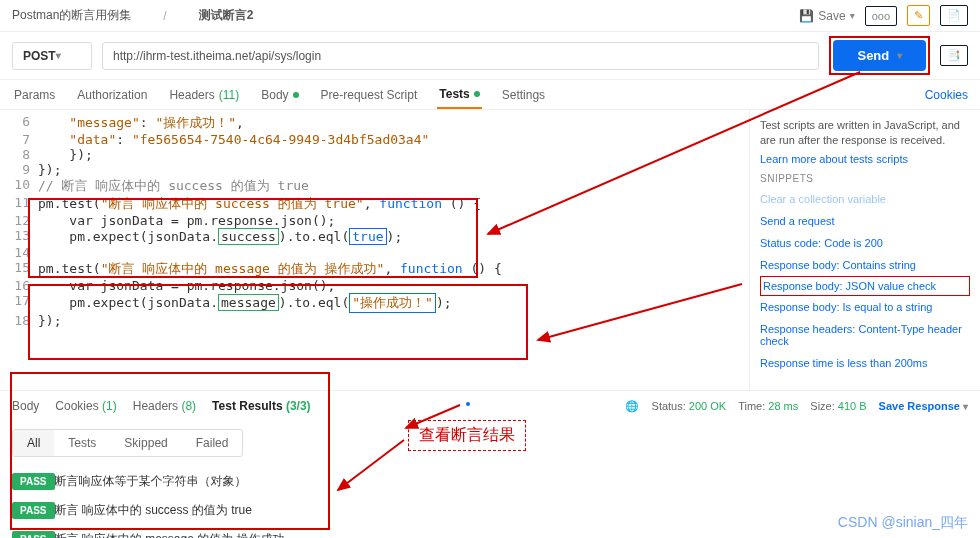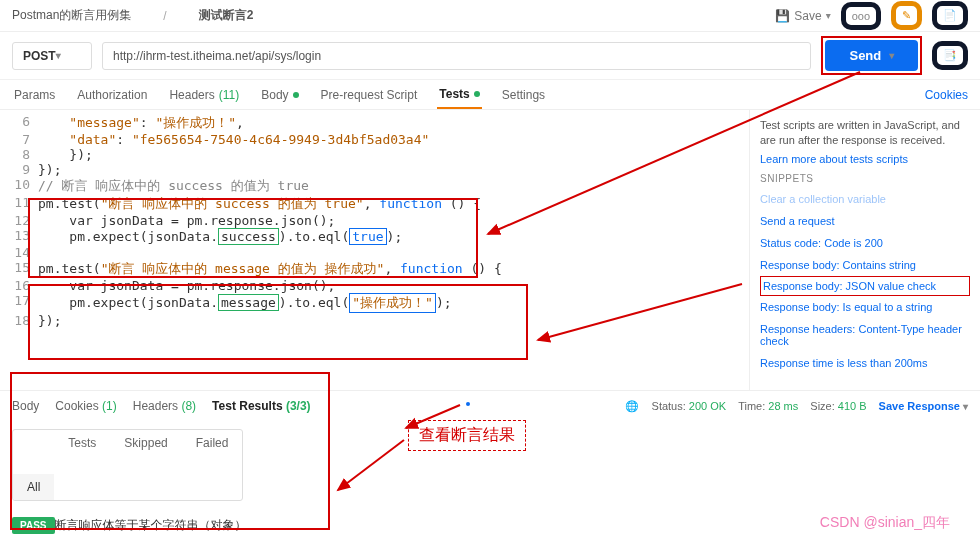--- a/index.html
+++ b/index.html
@@ -3,21 +3,21 @@
 <meta charset="utf-8">
 <style>
 * { box-sizing: border-box; margin: 0; padding: 0; }
 body { font-family: -apple-system, "Segoe UI", sans-serif; font-size: 12px; color: #333; background: #fff; width: 980px; height: 538px; position: relative; overflow: hidden; }
 .topbar { display: flex; align-items: center; padding: 6px 12px; border-bottom: 1px solid #eee; height: 32px; gap: 28px; }
 .crumb { color: #555; font-size: 12px; }
 .crumb-sep { margin: 0 4px; color: #aaa; }
 .spacer { flex: 1; }
 .topicons { display: flex; gap: 10px; align-items: center; }
 .saveg { display:flex; align-items:center; gap:4px; color:#777; font-size:12px;}
-.ibtn { border:5px solid #0f172a; border-radius:10px; padding:3px 6px; color:#888; font-size:11px; }
+.ibtn { border:1px solid #0f172a; border-radius:2px; padding:3px 6px; color:#888; font-size:11px; }
 .ibtn.o { color:#e68a00; border-color:#e68a00;}
 .reqrow { display:flex; align-items:center; padding:8px 12px; gap:10px; border-bottom:1px solid #f0f0f0; height:48px;}
 .method { display:flex; align-items:center; border:1px solid #ddd; border-radius:3px; padding:6px 10px; width:80px; font-weight:600; color:#333;}
 .chev { color:#888; font-size:10px;}
 .url { flex:1; border:1px solid #ddd; border-radius:3px; padding:6px 10px; color:#555; font-size:12px;}
 .sendwrap { border:2px solid #d40000; padding:2px;}
 .send { background:#0b6cf0; color:#fff; border:none; padding:8px 24px; border-radius:4px; font-weight:600; display:flex; align-items:center; gap:8px; font-size:13px;}
 .tabs { display:flex; gap:18px; padding:0 12px; border-bottom:1px solid #eee; height:30px; align-items:center; font-size:12px; color:#666;}
 .tab { padding:6px 2px; cursor:pointer; display:flex; align-items:center; gap:4px;}
 .tab.active { color:#222; border-bottom:2px solid #f07800; font-weight:600;}
@@ -44,26 +44,26 @@
 .rsp { border-top:1px solid #eee;}
 .rsptabs { display:flex; align-items:center; gap:16px; padding:8px 12px; font-size:12px; color:#666;}
 .rsptabs .tab2 { cursor:pointer;}
 .rsptabs .active2 { color:#222; font-weight:600;}
 .rspmeta { margin-left:auto; display:flex; gap:12px; color:#666; font-size:11px;}
 .rspmeta .g { color:#27ae60;}
 .saver { color:#0b6cf0; font-weight:600;}
 .results { padding:8px 12px; position:relative;}
 .filter { display:inline-flex; border:1px solid #ddd; border-radius:3px; overflow:hidden; margin-bottom:10px;}
 .filter span { padding:6px 14px; font-size:12px; color:#666; cursor:pointer;}
-.filter span.on { background:#f5f5f5; color:#333;margin-top:44px;}
+.filter span.on { background:#f5f5f5; color:#333;}
 .passrow { display:flex; align-items:center; padding:6px 0; font-size:12px;}
 .pass { background:#27ae60; color:#fff; font-size:10px; font-weight:600; padding:3px 8px; border-radius:2px;}
 .annot { position:absolute; border:1px dashed #d40000; color:#d40000; font-size:16px; padding:4px 10px; font-family: "KaiTi", serif;}
 svg.ov { position:absolute; top:0; left:0; pointer-events:none;}
-.wm { position:absolute; right:30px; bottom:6px; color:#ec4899; font-size:14px; opacity:0.7;}
+.wm { position:absolute; right:12px; bottom:6px; color:#3b82f6; font-size:14px; opacity:0.7;}
 </style>
 </head>
 <body>
 
 <div class="topbar">
   <span class="crumb">Postman的断言用例集</span>
   <span class="crumb-sep">/</span>
   <span class="crumb" style="font-weight:600">测试断言2</span>
   <div class="spacer"></div>
   <div class="topicons">

